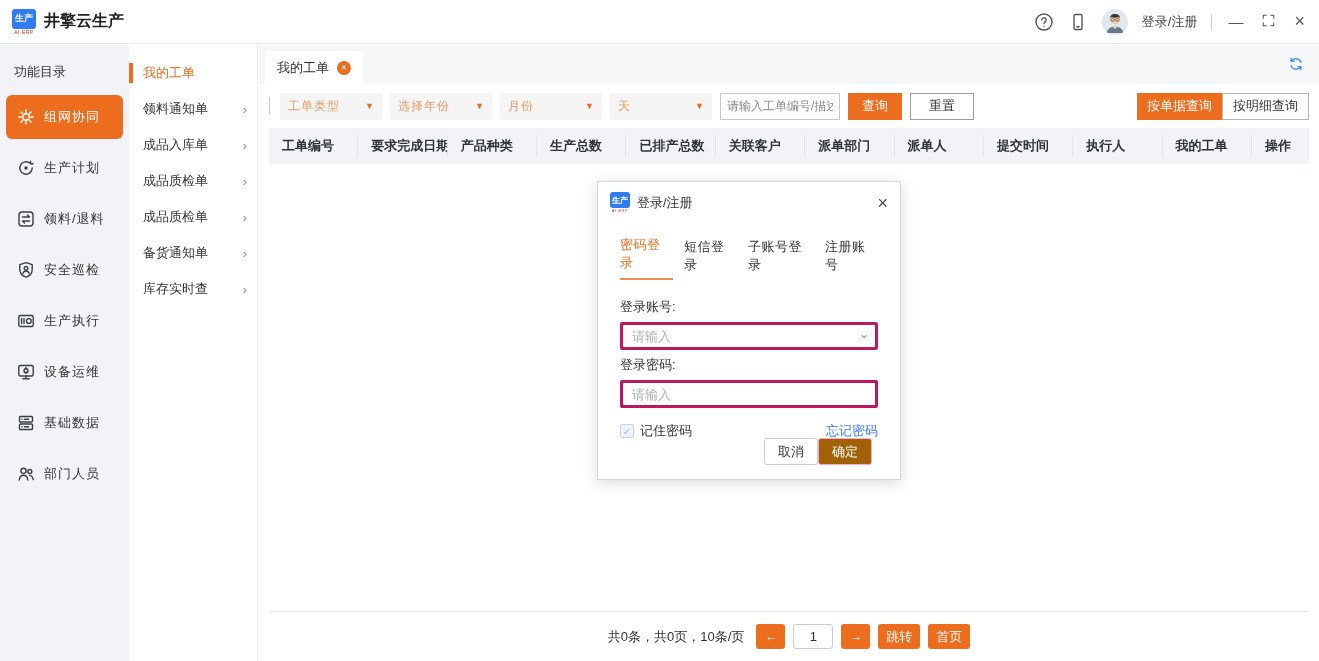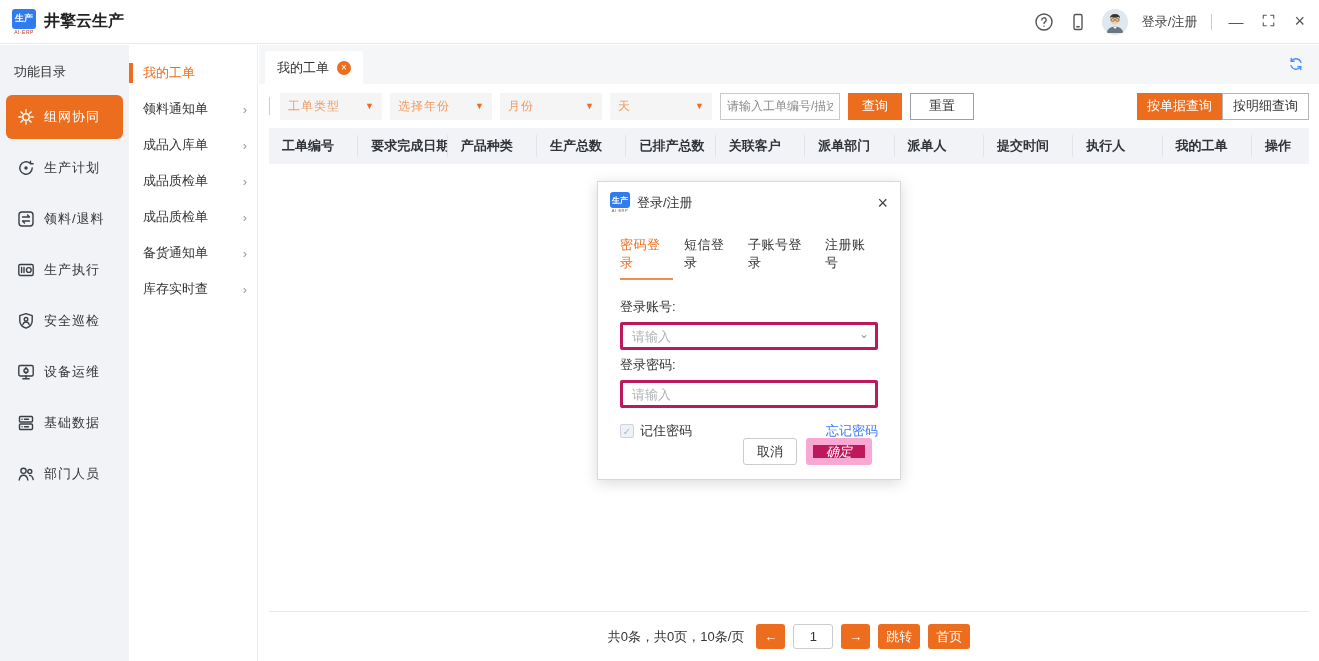--- a/index.html
+++ b/index.html
@@ -81,38 +81,38 @@
 
   
   .modal { position:absolute; left:597px; top:181px; width:304px; height:299px; background:#fff;
            border:1px solid #d8d8d8; box-shadow:0 3px 14px rgba(0,0,0,.15); z-index:10; }
   .modal-head { display:flex; align-items:center; padding:10px 12px 4px 12px; }
   .modal-logo { display:flex; flex-direction:column; align-items:center; margin-right:7px; }
   .modal-logo .logo-box { width:20px; height:16px; font-size:8px; }
   .modal-logo .logo-sub { font-size:4px; }
   .modal-title { font-size:13px; color:#333; }
   .modal-close { margin-left:auto; font-size:18px; color:#444; cursor:pointer; line-height:16px; }
-  .modal-tabs { display:flex; gap:11px; padding:18px 22px 0 22px; }
+  .modal-tabs { display:flex; gap:11px; padding:18px 22px 0 22px;align-items:flex-end; }
   .mtab { font-size:13px; color:#333; cursor:pointer; padding-bottom:6px; letter-spacing:.5px; }
   .mtab.on { color:#ed6d1e; border-bottom:2px solid #f08c50; }
   .modal-body { padding:12px 22px 0 22px; }
   .flabel { font-size:13px; color:#333; margin:6px 0 6px 0; }
   .fselect { position:relative; }
   .finput { width:100%; height:28px; border:3px solid #be185d; border-radius:2px; padding:0 24px 0 9px; font-size:13px; color:#333; }
   .finput::placeholder { color:#aeb2b8; }
   .fchev { position:absolute; right:9px; top:5px; color:#999; font-size:12px; }
   .remember-row { display:flex; align-items:center; margin-top:14px; }
   .cbox { width:14px; height:14px; background:#eef2f7; border:1px solid #ccd4de; border-radius:2px;
           color:#aab6c4; font-size:10px; display:flex; align-items:center; justify-content:center; margin-right:6px; cursor:pointer; }
   .forgot { margin-left:auto; color:#3a7afe; font-size:13px; cursor:pointer; }
-  .modal-foot { position:absolute; right:28px; bottom:14px; display:flex; gap:9px; }
+  .modal-foot { position:absolute; right:28px; bottom:14px; display:flex; }
   .m-btn { height:27px; padding:0 13px; font-size:13px; border-radius:3px; cursor:pointer;
            display:flex; align-items:center; justify-content:center; }
   .m-cancel { background:#fff; border:1px solid #ccc; color:#333; }
-  .m-ok { background:#be185d; border:7px solid #f9a8d4; color:#fff;font-style:italic; }
+  .m-ok { background:#a16207; border:1px solid #f9a8d4; color:#fff; }
 
   svg.ic { width:20px; height:20px; fill:none; stroke-width:1.4; stroke-linecap:round; stroke-linejoin:round; }
 </style>
 </head>
 <body>
 
 <div class="app">
 
   <div class="header">
     <div class="logo">
@@ -179,33 +179,33 @@
     </div>
     <div class="side-item">
       <svg class="ic" viewBox="0 0 20 20">
           <rect x="3" y="3" width="14" height="14" rx="3"></rect>
           <path d="M6.5 8h7M11.5 6l2 2M13.5 12h-7M8.5 14l-2-2"></path>
         </svg>
       <span class="side-label">领料/退料</span>
     </div>
     <div class="side-item">
       <svg class="ic" viewBox="0 0 20 20">
+          <path d="M10 2.6l6.2 2v5.2c0 4-3 6.3-6.2 7.4-3.2-1.1-6.2-3.4-6.2-7.4V4.6z"></path>
+          <circle cx="10" cy="8.3" r="1.8"></circle>
+          <path d="M6.9 13.4c.5-1.6 1.7-2.4 3.1-2.4s2.6.8 3.1 2.4"></path>
+        </svg>
+      <span class="side-label">安全巡检</span>
+    </div>
+    <div class="side-item">
+      <svg class="ic" viewBox="0 0 20 20">
           <rect x="2.8" y="4.5" width="14.4" height="11" rx="1.5"></rect>
           <circle cx="12.8" cy="10" r="2.4"></circle>
           <path d="M5.6 7.5v5M8 7.5v5"></path>
         </svg>
       <span class="side-label">生产执行</span>
-    </div>
-    <div class="side-item">
-      <svg class="ic" viewBox="0 0 20 20">
-          <path d="M10 2.6l6.2 2v5.2c0 4-3 6.3-6.2 7.4-3.2-1.1-6.2-3.4-6.2-7.4V4.6z"></path>
-          <circle cx="10" cy="8.3" r="1.8"></circle>
-          <path d="M6.9 13.4c.5-1.6 1.7-2.4 3.1-2.4s2.6.8 3.1 2.4"></path>
-        </svg>
-      <span class="side-label">安全巡检</span>
     </div>
     <div class="side-item">
       <svg class="ic" viewBox="0 0 20 20">
           <rect x="2.8" y="3.5" width="14.4" height="10.5" rx="1.5"></rect>
           <path d="M10 14v2.6M6.8 16.8h6.4"></path>
           <circle cx="10" cy="8.7" r="2"></circle>
           <path d="M10 5.5v1.2M10 10v1.2"></path>
         </svg>
       <span class="side-label">设备运维</span>
     </div>

